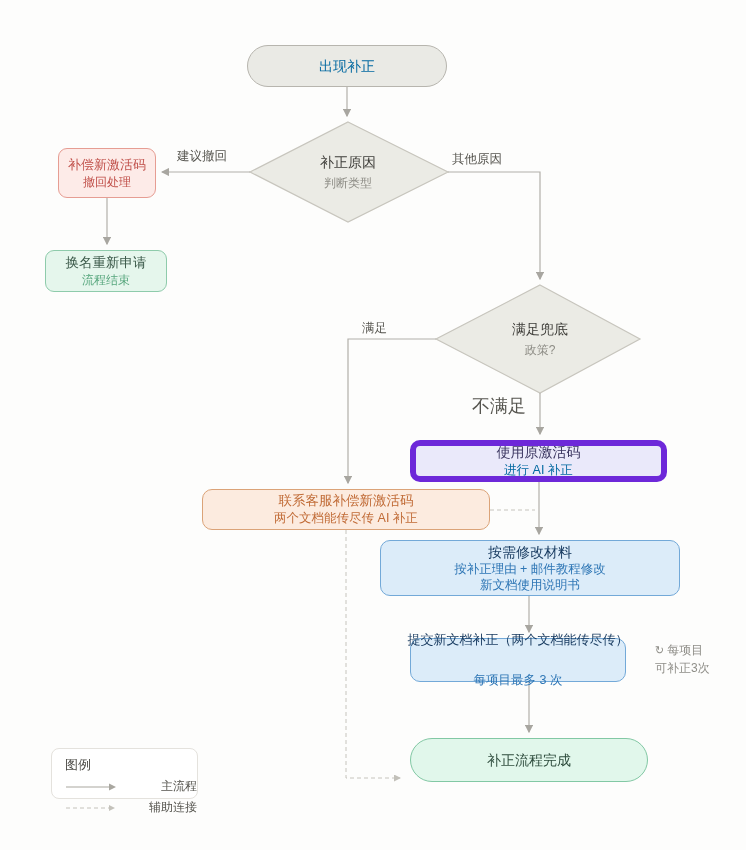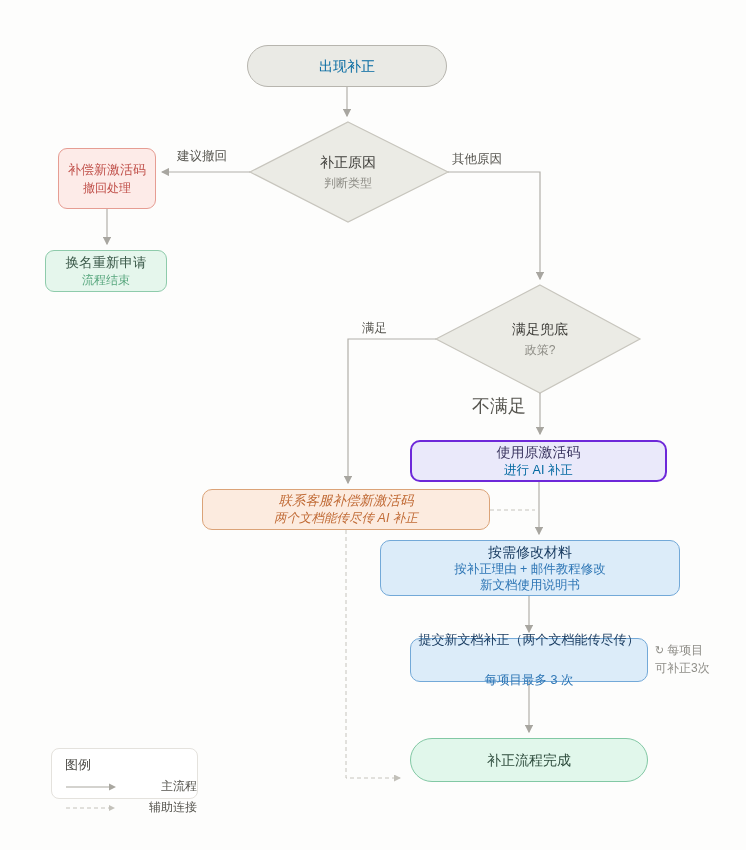--- a/index.html
+++ b/index.html
@@ -8,36 +8,36 @@
     background:#fdfdfc;
     font-family:"Liberation Sans","DejaVu Sans",sans-serif;
   }
   .edges{position:absolute;left:0;top:0;pointer-events:none;}
   .node{
     position:absolute;box-sizing:border-box;
     display:flex;flex-direction:column;align-items:center;justify-content:center;
     text-align:center;line-height:1.35;
   }
   .n-start{left:247px;top:45px;width:200px;height:42px;background:#eaeae5;border:1px solid #b7b5ae;border-radius:21px;color:#0369a1;font-size:14px;}
-  .n-red{left:58px;top:148px;width:98px;height:61px;background:#fdebe8;border:1px solid #e69d93;border-radius:9px;}
+  .n-red{left:58px;top:148px;width:98px;height:50px;background:#fdebe8;border:1px solid #e69d93;border-radius:9px;}
   .n-red .t1{font-size:13px;color:#c0504a;}
   .n-red .t2{font-size:12px;color:#c0504a;margin-top:1px;}
   .n-green{left:45px;top:250px;width:122px;height:42px;background:#e5f6ec;border:1px solid #8ecbab;border-radius:9px;}
   .n-green .t1{font-size:13.5px;color:#3c5a4a;}
   .n-green .t2{font-size:12px;color:#58a77e;}
-  .n-purple{left:410px;top:440px;width:257px;height:42px;background:#eae9fa;border:2px solid #6d28d9;border-radius:10px;}
+  .n-purple{left:410px;top:440px;width:257px;height:42px;background:#eae9fa;border:6px solid #6d28d9;border-radius:10px;}
   .n-purple .t1{font-size:14px;color:#3a3560;}
   .n-purple .t2{font-size:12.5px;color:#0369a1;}
-  .n-orange{left:202px;top:489px;width:288px;height:41px;background:#fcebdf;border:1px solid #dba378;border-radius:10px;font-style:italic;}
+  .n-orange{left:202px;top:489px;width:288px;height:41px;background:#fcebdf;border:1px solid #dba378;border-radius:10px;}
   .n-orange .t1{font-size:13.5px;color:#c06a35;}
   .n-orange .t2{font-size:12.5px;color:#c06a35;}
   .n-blue1{left:380px;top:540px;width:300px;height:56px;background:#dcecf9;border:1px solid #73a9d8;border-radius:10px;line-height:1.3;}
   .n-blue1 .t1{font-size:14px;color:#16395f;}
   .n-blue1 .t2,.n-blue1 .t3{font-size:12.5px;color:#2e76b5;}
-  .n-blue2{left:410px;top:638px;width:238px;height:44px;background:#dcecf9;border:1px solid #73a9d8;border-radius:10px;padding:0 2px;gap:24px;}
+  .n-blue2{left:410px;top:638px;width:216px;height:44px;background:#dcecf9;border:1px solid #73a9d8;border-radius:10px;padding:0 2px;gap:24px;}
   .n-blue2 .t1{font-size:13px;color:#16395f;white-space:nowrap;}
   .n-blue2 .t2{font-size:12.5px;color:#2e76b5;}
   .n-complete{left:410px;top:738px;width:238px;height:44px;background:#e1f7eb;border:1px solid #82c8a4;border-radius:22px;font-size:14px;color:#2e4c3d;}
   .d-text{position:absolute;display:flex;flex-direction:column;align-items:center;justify-content:center;text-align:center;}
   .d1-text{left:268px;top:146px;width:160px;height:54px;}
   .d2-text{left:470px;top:313px;width:140px;height:54px;}
   .d-title{font-size:14px;color:#3d3c38;}
   .d-sub{font-size:12px;color:#8d8c85;margin-top:3px;}
   .elabel{position:absolute;font-size:12.5px;color:#56554f;white-space:nowrap;}
   .lbl-withdraw{left:177px;top:148px;}

